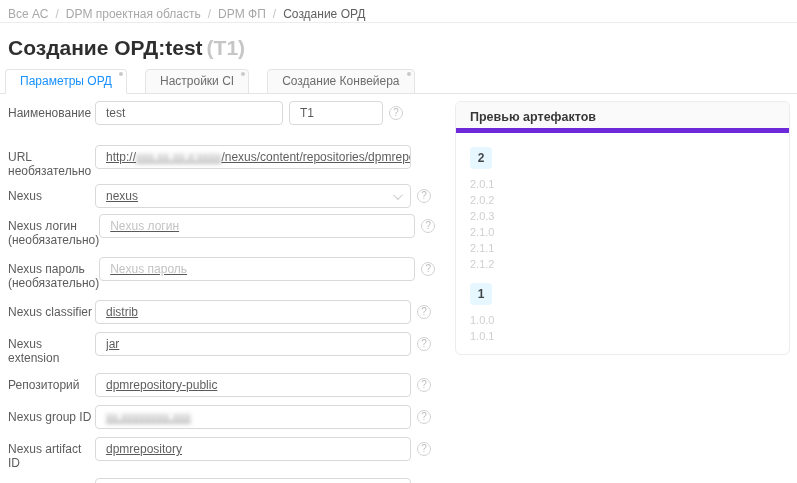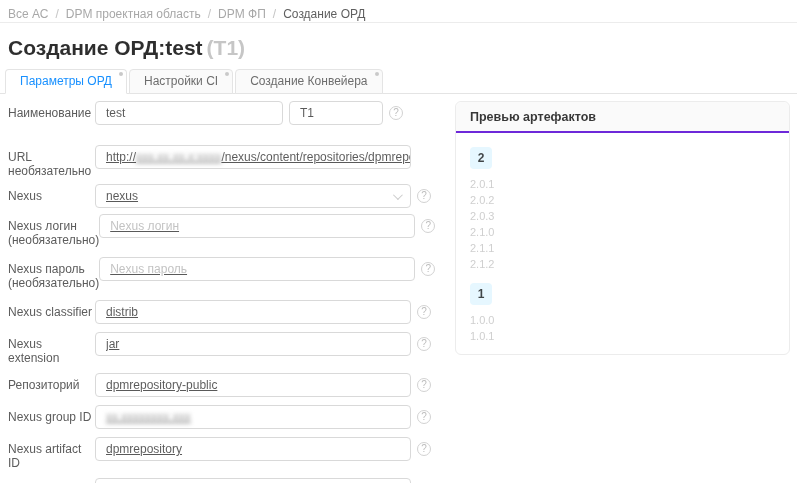--- a/index.html
+++ b/index.html
@@ -12,21 +12,21 @@
   .bc-item { cursor:pointer; }
   .bc-item.bc-last { color:#5f5f5f; cursor:default; }
   .bc-sep { margin:0 7px; color:#c4c4c4; }
 
   
   .page-title { margin:13px 8px 9px; font-size:21px; line-height:24px;
     font-weight:700; color:rgba(0,0,0,.82); }
   .title-badge { color:#c6c6c6; font-weight:700; margin-left:4px; }
 
   
-  .tabs { display:flex; gap:2px; padding-left:5px; border-bottom:1px solid #e4e4e4;
+  .tabs { display:flex; gap:18px; padding-left:5px; border-bottom:1px solid #e4e4e4;
     height:25px; width:100%; }
   .tab { position:relative; height:25px; margin-bottom:-1px; padding:0 14px;
     line-height:23px; font-size:12px; background:#fafafa; color:#6d6d6d;
     border:1px solid #e4e4e4; border-radius:4px 4px 0 0; cursor:pointer; }
   .tab.active { background:#fff; color:#1890ff; border-bottom-color:#fff; }
   .tab-dot { position:absolute; top:2px; right:3px; width:4px; height:4px;
     border-radius:50%; background:#c9c9c9; }
 
   
   .content { position:relative; padding:7px 0 0 8px; }
@@ -55,21 +55,21 @@
     border-right:1px solid #ccc; border-bottom:1px solid #ccc;
     transform:rotate(45deg) translateY(-2px); }
   .help { margin-left:6px; margin-top:5px; width:14px; height:14px; flex:0 0 14px;
     border:1px solid #d2d2d2; border-radius:50%; color:#bdbdbd; font-size:10px;
     line-height:12px; text-align:center; cursor:pointer; }
 
   
   .preview-card { position:absolute; left:455px; top:7px; width:335px; height:254px;
     border:1px solid #ececec; border-radius:6px; background:#fff; overflow:hidden; }
   .preview-header { height:31px; line-height:30px; padding:0 14px; background:#fafafa;
-    border-bottom:2px solid #6d28d9; font-size:12.5px; font-weight:700;
+    border-bottom:5px solid #6d28d9; font-size:12.5px; font-weight:700;
     color:rgba(0,0,0,.78); border-radius:6px 6px 0 0; }
   .preview-body { padding:14px 14px 0; }
   .ver-badge { width:22px; height:22px; border-radius:4px; background:#e6f7ff;
     display:flex; align-items:center; justify-content:center; font-size:12px;
     font-weight:700; color:rgba(0,0,0,.72); margin:0 0 9px 0; cursor:pointer; }
   .ver-group + .ver-group .ver-badge { margin-top:12px; }
   .ver-item { font-size:11px; line-height:13px; margin-bottom:3px; color:#cfcfcf;
     cursor:pointer; }
 </style>
 </head>

